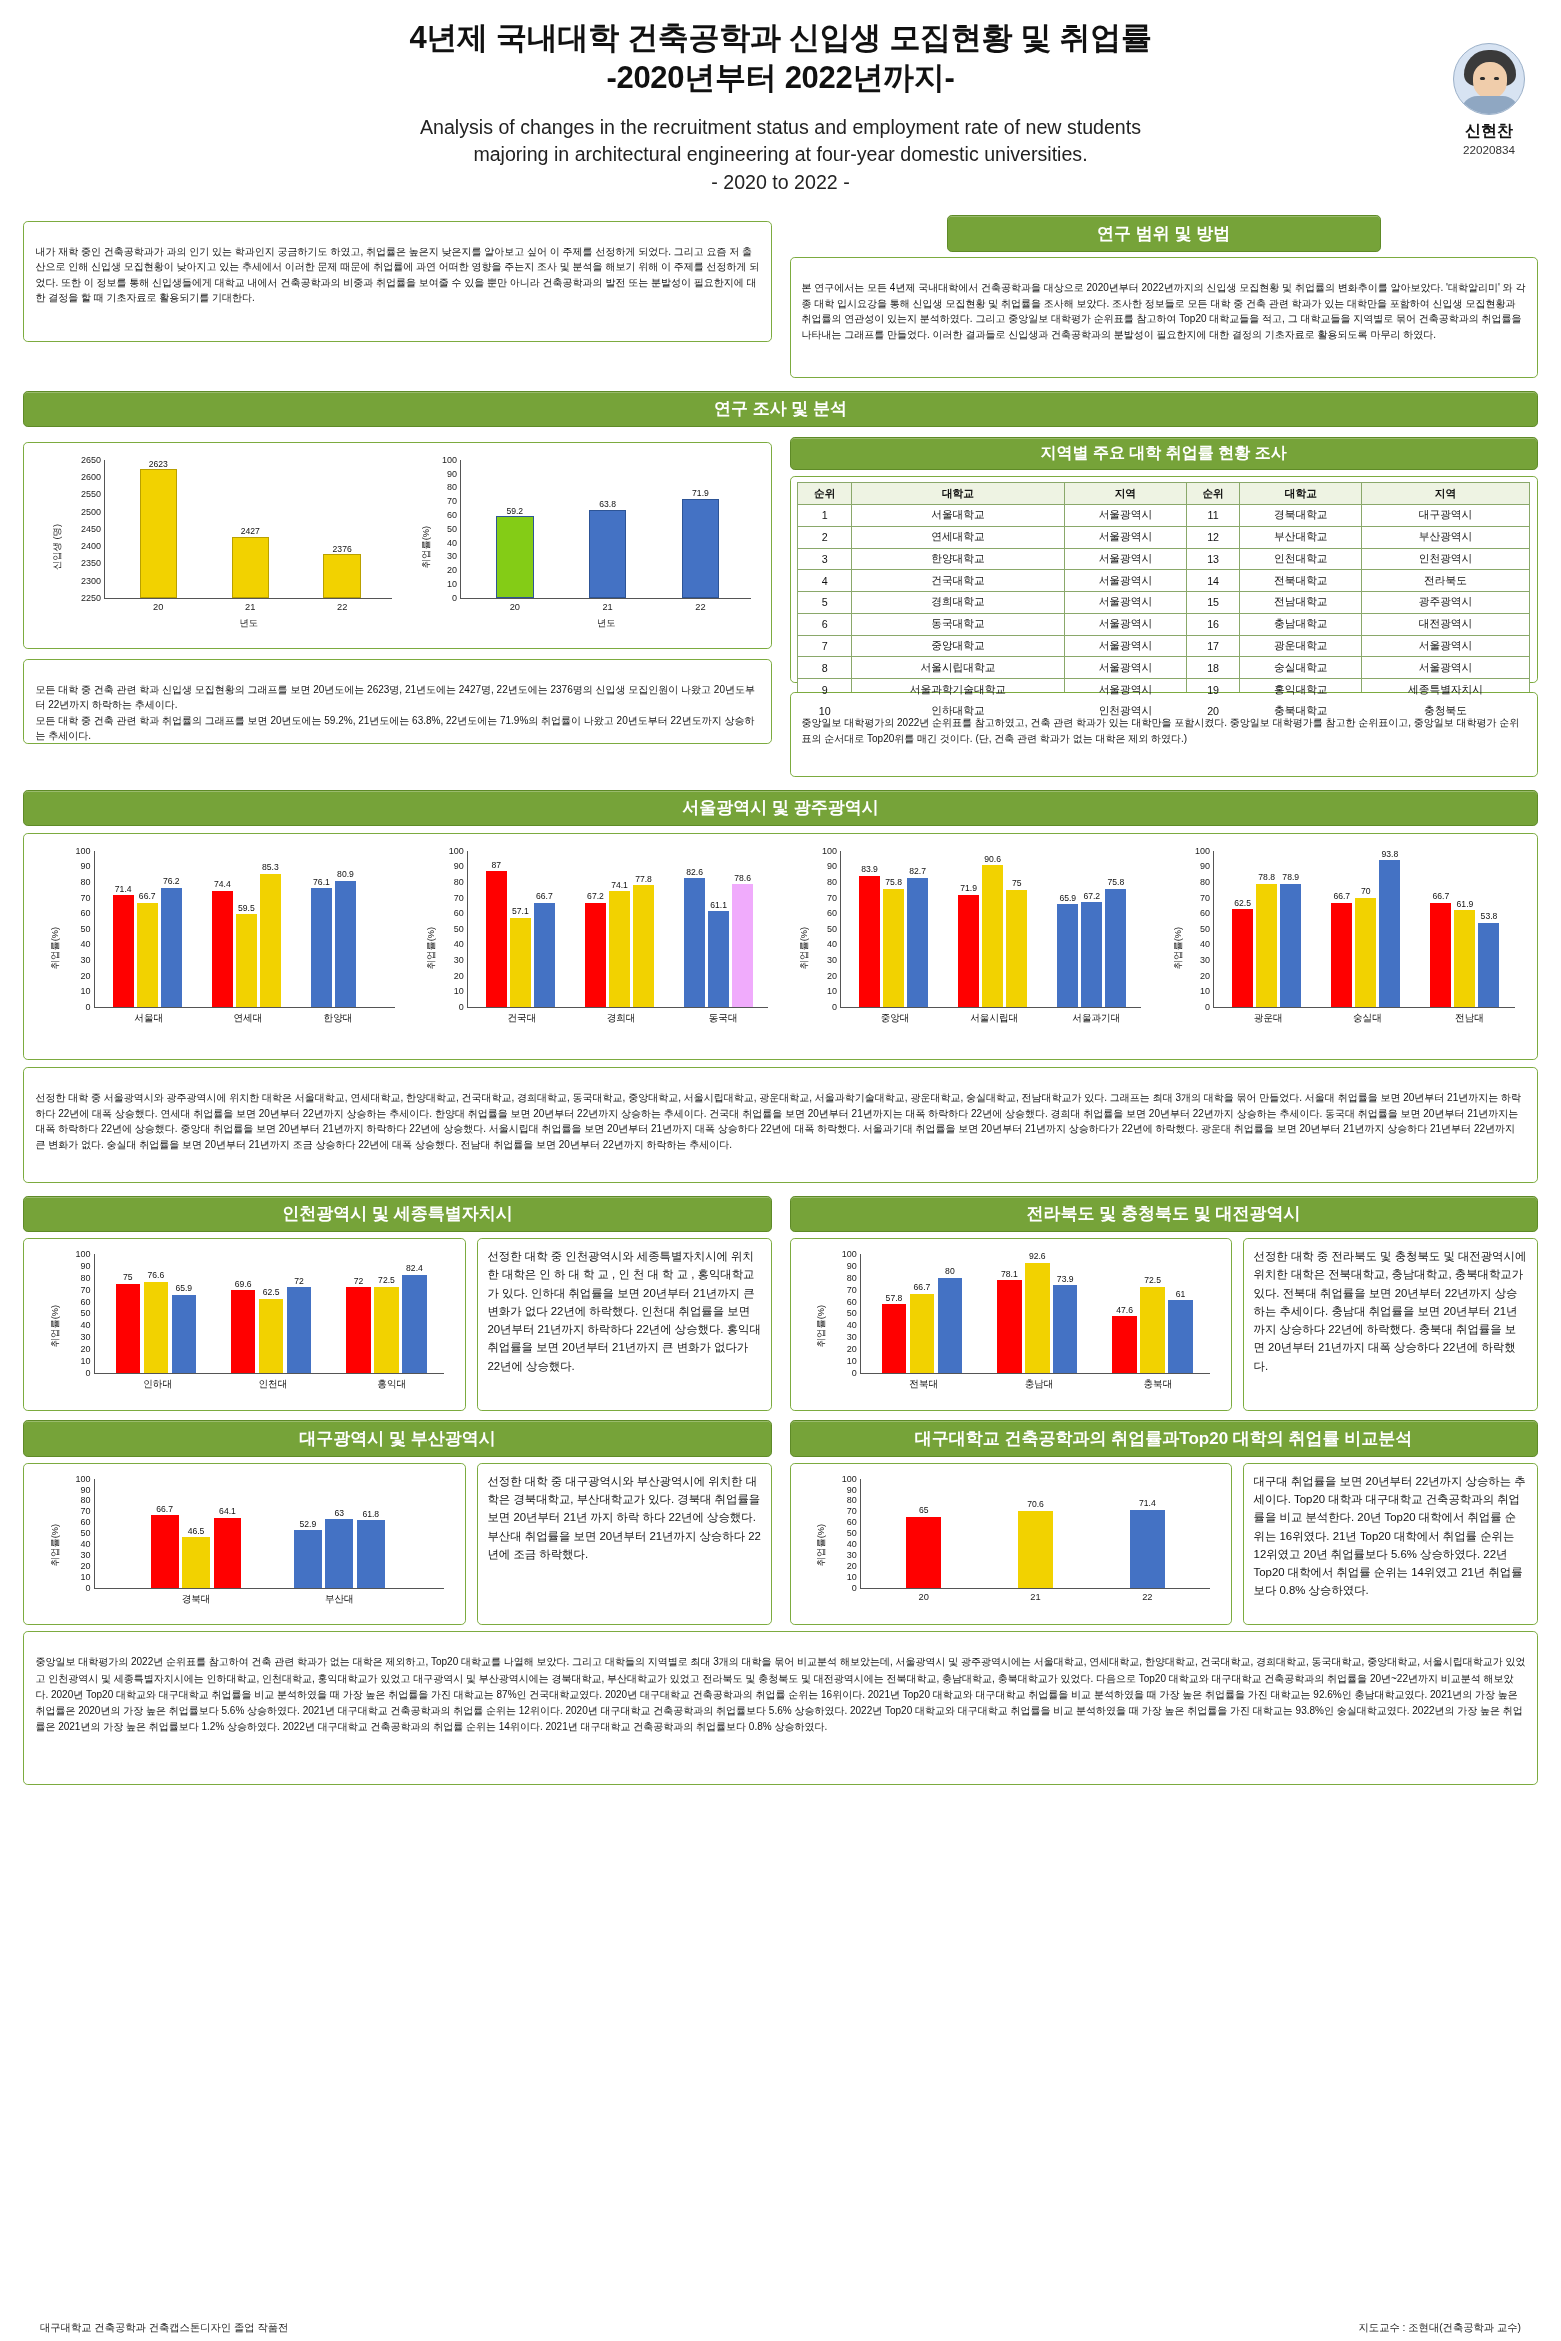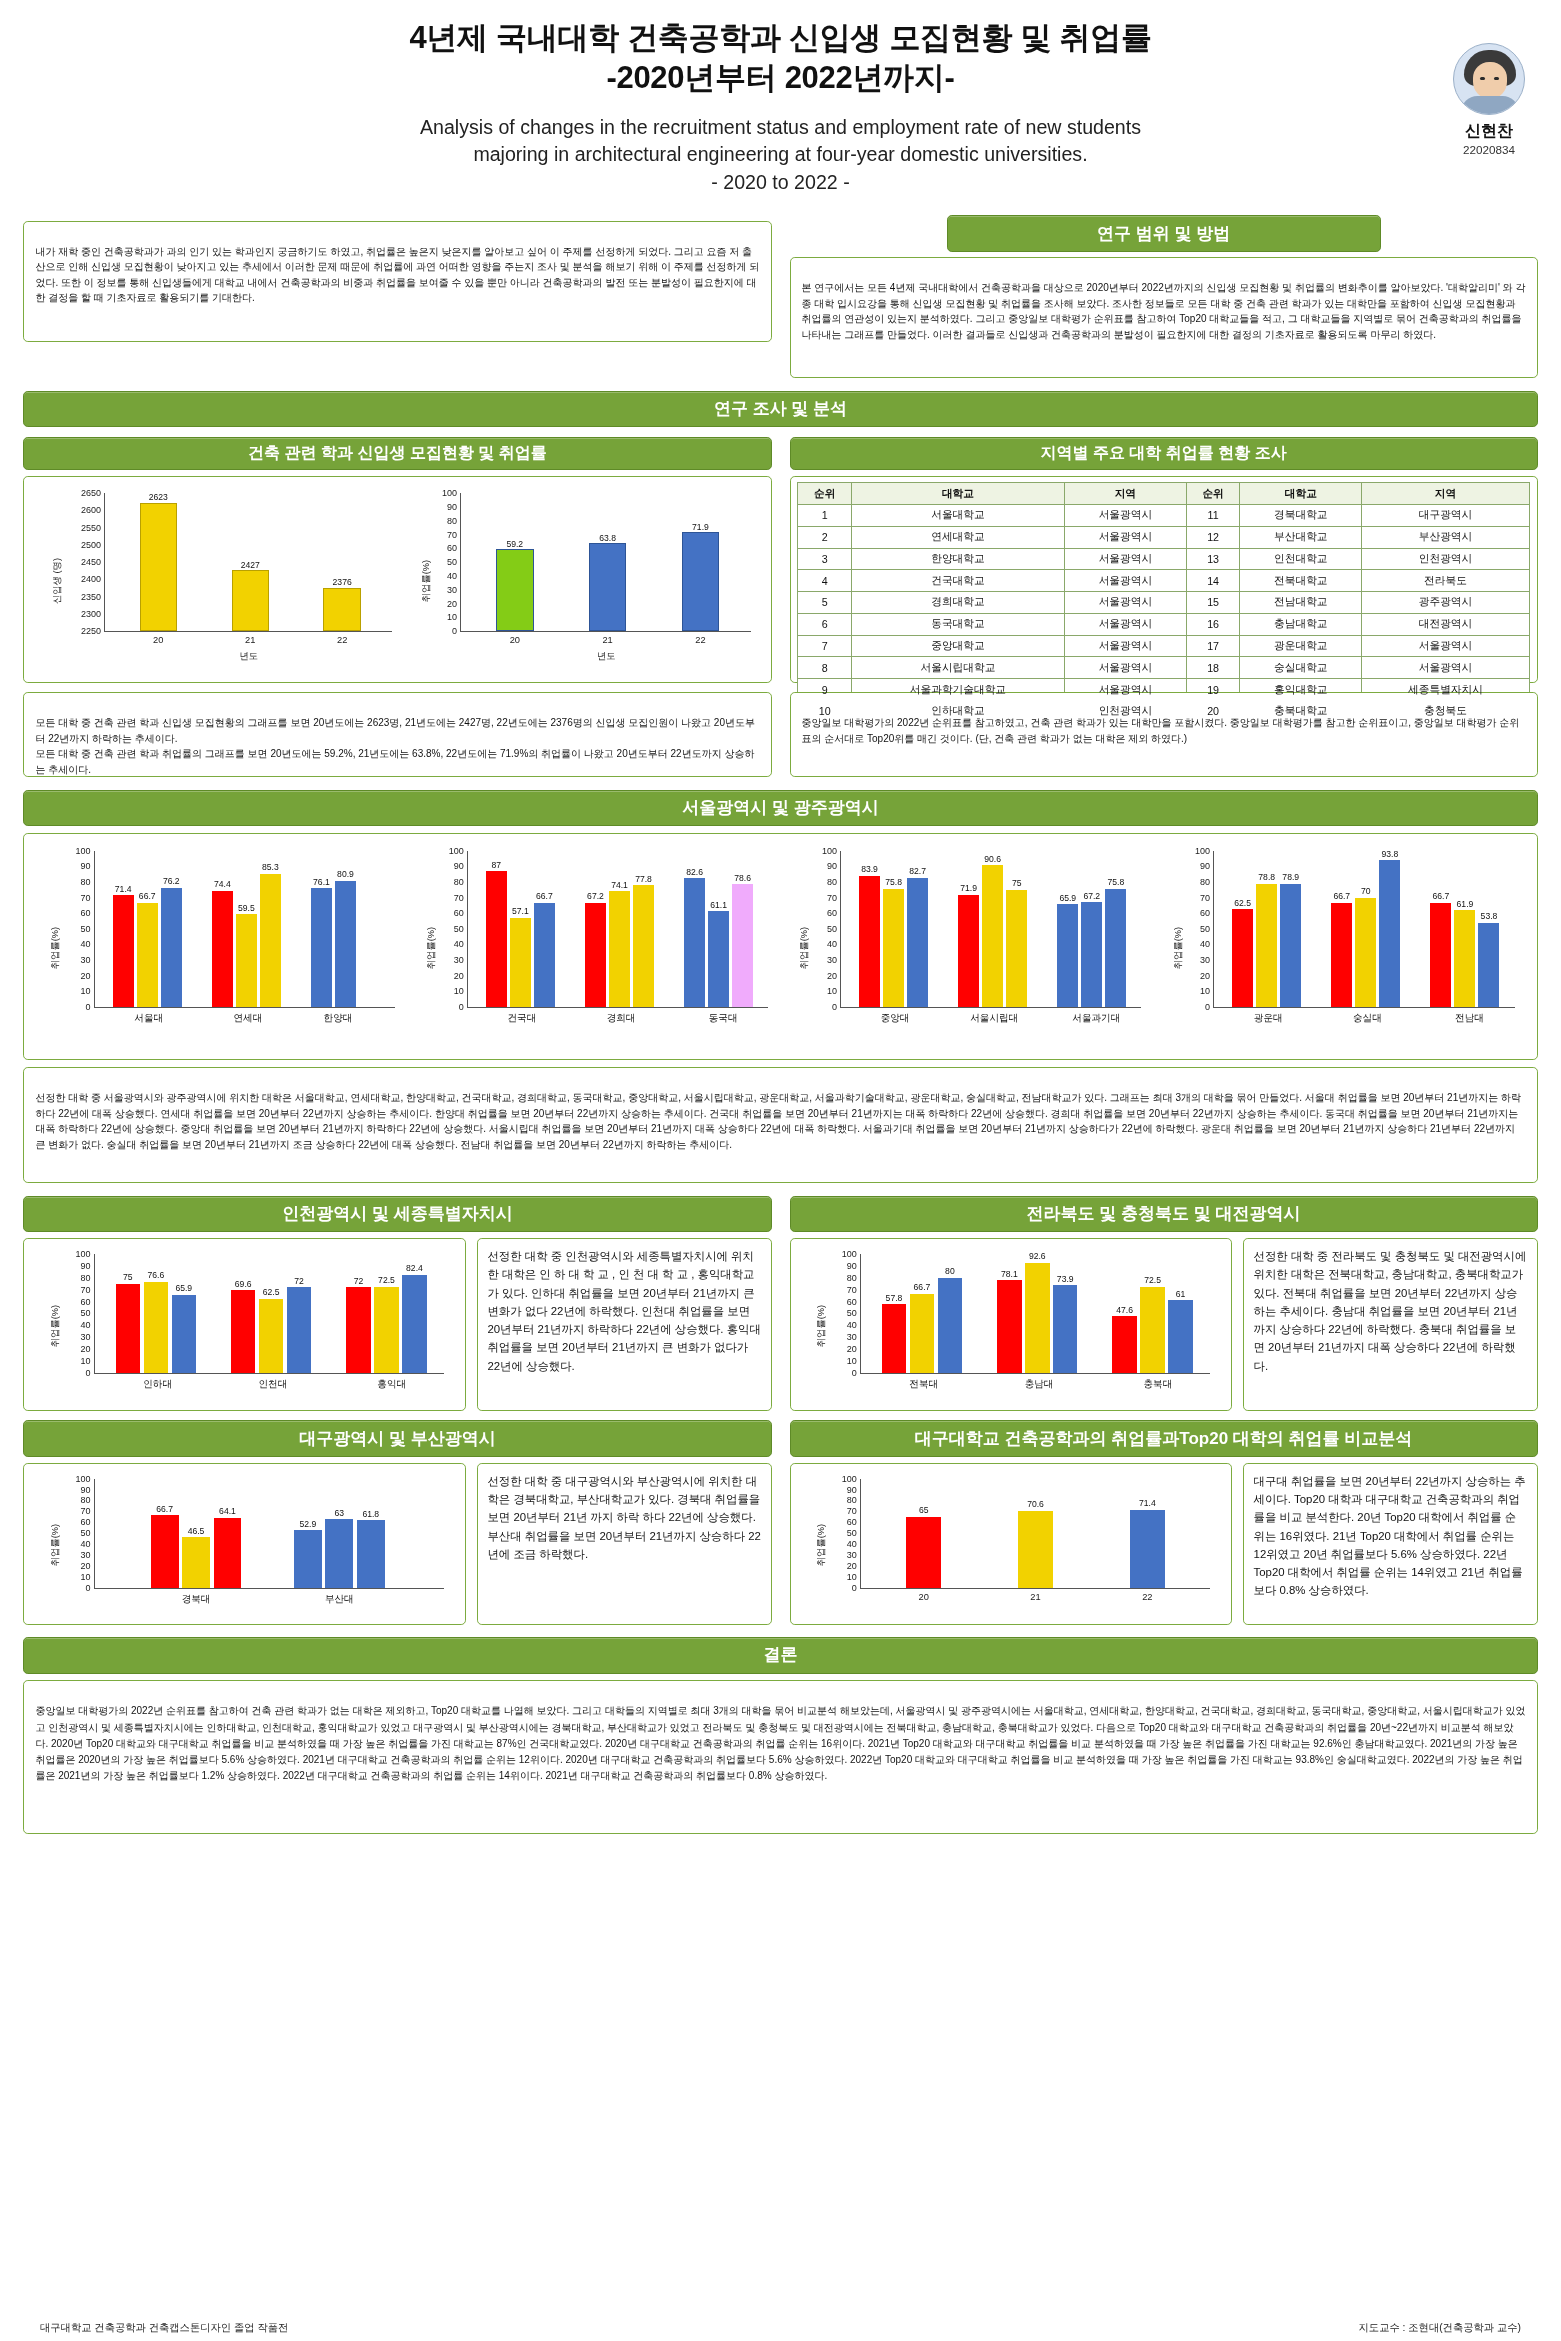--- a/index.html
+++ b/index.html
@@ -130,21 +130,20 @@
           <div class="bar wide bar-inner">연구 범위 및 방법</div>
         </div>
       <div class="box mt8" style="height:121px; white-space:pre-line;">본 연구에서는 모든 4년제 국내대학에서 건축공학과을 대상으로 2020년부터 2022년까지의 신입생 모집현황 및 취업률의 변화추이를 알아보았다. '대학알리미' 와 각종 대학 입시요강을 통해 신입생 모집현황 및 취업률을 조사해 보았다. 조사한 정보들로 모든 대학 중 건축 관련 학과가 있는 대학만을 포함하여 신입생 모집현황과 취업률의 연관성이 있는지 분석하였다. 그리고 중앙일보 대학평가 순위표를 참고하여 Top20 대학교들을 적고, 그 대학교들을 지역별로 묶어 건축공학과의 취업률을 나타내는 그래프를 만들었다. 이러한 결과들로 신입생과 건축공학과의 분발성이 필요한지에 대한 결정의 기초자료로 활용되도록 마무리 하였다.</div>
     </div>
   </div>
 
   <div class="bar wide mt18">연구 조사 및 분석</div>
 
   <div class="row mt14">
     <div class="col">
-      <div class="bar small">건축 관련 학과 신입생 모집현황 및 취업률</div>
 
       <div class="panel mt8" style="height:207px;">
         <div class="chartrow" style="height:194px;">
 
           <div class="chart" style="flex:1; padding:9.6px 6.9px 0 48px;">
             <div class="axis-label-y" style="left:2.8px;">신입생 (명)</div>
             <div class="plot" style="height:139px; margin-left:23.4px; margin-right:4.1px;">
               <span class="ytick" style="top:100%">2250</span>
               <span class="ytick" style="top:87.5%">2300</span>
               <span class="ytick" style="top:75%">2350</span>
@@ -725,21 +724,20 @@
               <span class="xtick" style="left:50%">21</span>
               <span class="xtick" style="left:82%">22</span>
             </div>
           </div>
         </div>
         <div class="sidenote" style="flex:1; height:162px;">대구대 취업률을 보면 20년부터 22년까지 상승하는 추세이다. Top20 대학과 대구대학교 건축공학과의 취업률을 비교 분석한다. 20년 Top20 대학에서 취업률 순위는 16위였다. 21년 Top20 대학에서 취업률 순위는 12위였고 20년 취업률보다 5.6% 상승하였다. 22년 Top20 대학에서 취업률 순위는 14위였고 21년 취업률보다 0.8% 상승하였다.</div>
       </div>
     </div>
   </div>
 
-  <div class="bar wide mt18">결론</div>
   <div class="box mt10" style="height:154px; line-height:1.62;">중앙일보 대학평가의 2022년 순위표를 참고하여 건축 관련 학과가 없는 대학은 제외하고, Top20 대학교를 나열해 보았다. 그리고 대학들의 지역별로 최대 3개의 대학을 묶어 비교분석 해보았는데, 서울광역시 및 광주광역시에는 서울대학교, 연세대학교, 한양대학교, 건국대학교, 경희대학교, 동국대학교, 중앙대학교, 서울시립대학교가 있었고 인천광역시 및 세종특별자치시에는 인하대학교, 인천대학교, 홍익대학교가 있었고 대구광역시 및 부산광역시에는 경북대학교, 부산대학교가 있었고 전라북도 및 충청북도 및 대전광역시에는 전북대학교, 충남대학교, 충북대학교가 있었다. 다음으로 Top20 대학교와 대구대학교 건축공학과의 취업률을 20년~22년까지 비교분석 해보았다. 2020년 Top20 대학교와 대구대학교 취업률을 비교 분석하였을 때 가장 높은 취업률을 가진 대학교는 87%인 건국대학교였다. 2020년 대구대학교 건축공학과의 취업률 순위는 16위이다. 2021년 Top20 대학교와 대구대학교 취업률을 비교 분석하였을 때 가장 높은 취업률을 가진 대학교는 92.6%인 충남대학교였다. 2021년의 가장 높은 취업률은 2020년의 가장 높은 취업률보다 5.6% 상승하였다. 2021년 대구대학교 건축공학과의 취업률 순위는 12위이다. 2020년 대구대학교 건축공학과의 취업률보다 5.6% 상승하였다. 2022년 Top20 대학교와 대구대학교 취업률을 비교 분석하였을 때 가장 높은 취업률을 가진 대학교는 93.8%인 숭실대학교였다. 2022년의 가장 높은 취업률은 2021년의 가장 높은 취업률보다 1.2% 상승하였다. 2022년 대구대학교 건축공학과의 취업률 순위는 14위이다. 2021년 대구대학교 건축공학과의 취업률보다 0.8% 상승하였다.</div>
 
   <div class="footer">
     <span>대구대학교 건축공학과 건축캡스톤디자인 졸업 작품전</span>
     <span>지도교수 : 조현대(건축공학과 교수)</span>
   </div>
 
 </div>
 
 

